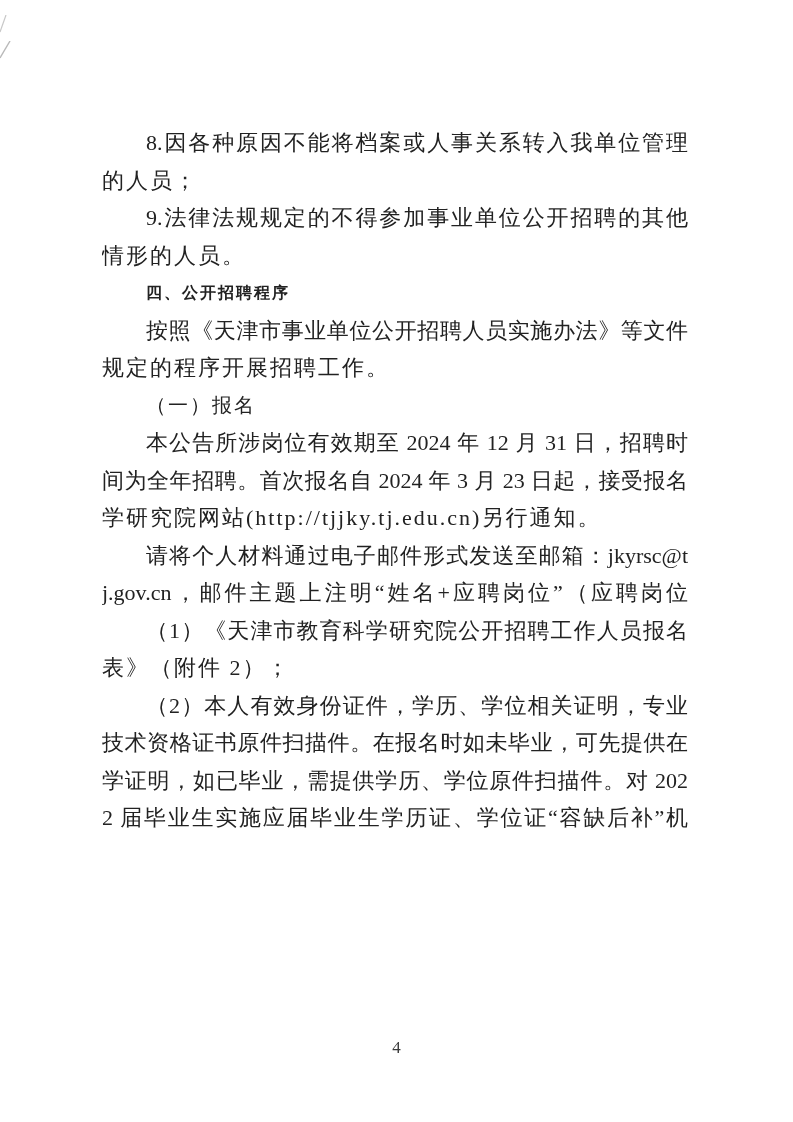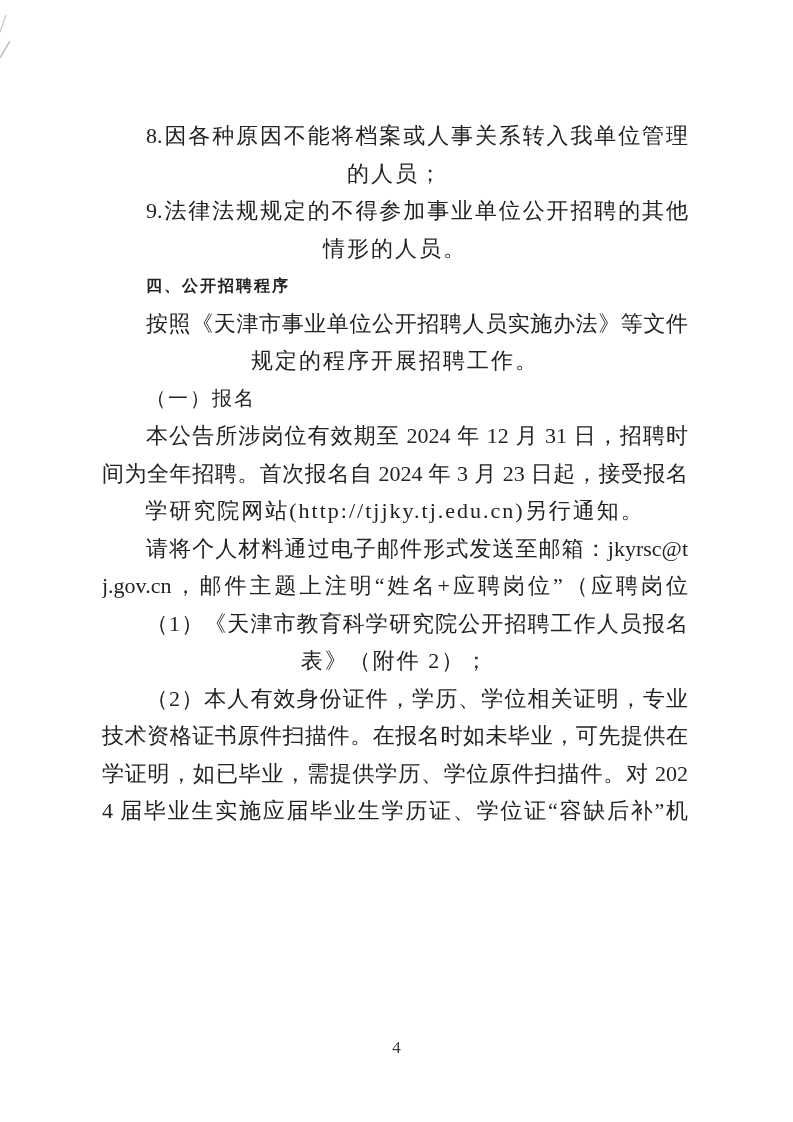--- a/index.html
+++ b/index.html
@@ -6,37 +6,37 @@
   .page {
     position:relative;
     width:793px; height:1122px;
     background:#ffffff;
     overflow:hidden;
     font-family:"Liberation Serif","DejaVu Serif",serif;
     color:#222222;
   }
   .content {
     position:absolute;
-    left:102px; top:117px;
+    left:102px; top:124px;
     width:586px;
   }
   .line {
     height:37.5px;
     line-height:37.5px;
     font-size:22px;
     overflow:hidden;
     word-break:break-all;
     white-space:normal;
   }
   .j {            
     text-align:justify;
     text-align-last:justify;
   }
   .left {         
-    text-align:center;
+    text-align:left;
     letter-spacing:2px;
   }
   .indent { text-indent:44px; }
   .h1 {           
     font-family:"Liberation Sans","DejaVu Sans",sans-serif;
     font-weight:bold;
     font-size:16px;
     letter-spacing:2px;
   }
   .sub {          
@@ -78,17 +78,17 @@
     <div class="line j indent">本公告所涉岗位有效期至 2024 年 12 月 31 日，招聘时</div>
     <div class="line j">间为全年招聘。首次报名自 2024 年 3 月 23 日起，接受报名</div>
     <div class="line left">学研究院网站(http://tjjky.tj.edu.cn)另行通知。</div>
     <div class="line j indent">请将个人材料通过电子邮件形式发送至邮箱：jkyrsc@t</div>
     <div class="line j">j.gov.cn，邮件主题上注明“姓名+应聘岗位”（应聘岗位</div>
     <div class="line j indent">（1）《天津市教育科学研究院公开招聘工作人员报名</div>
     <div class="line left">表》（附件 2）；</div>
     <div class="line j indent">（2）本人有效身份证件，学历、学位相关证明，专业</div>
     <div class="line j">技术资格证书原件扫描件。在报名时如未毕业，可先提供在</div>
     <div class="line j">学证明，如已毕业，需提供学历、学位原件扫描件。对 202</div>
-    <div class="line j">4 届毕业生实施应届毕业生学历证、学位证“容缺后补”机</div>
+    <div class="line j">2 届毕业生实施应届毕业生学历证、学位证“容缺后补”机</div>
   </div>
 
   <div class="pagenum">4</div>
 </div>
 
 </body></html>

